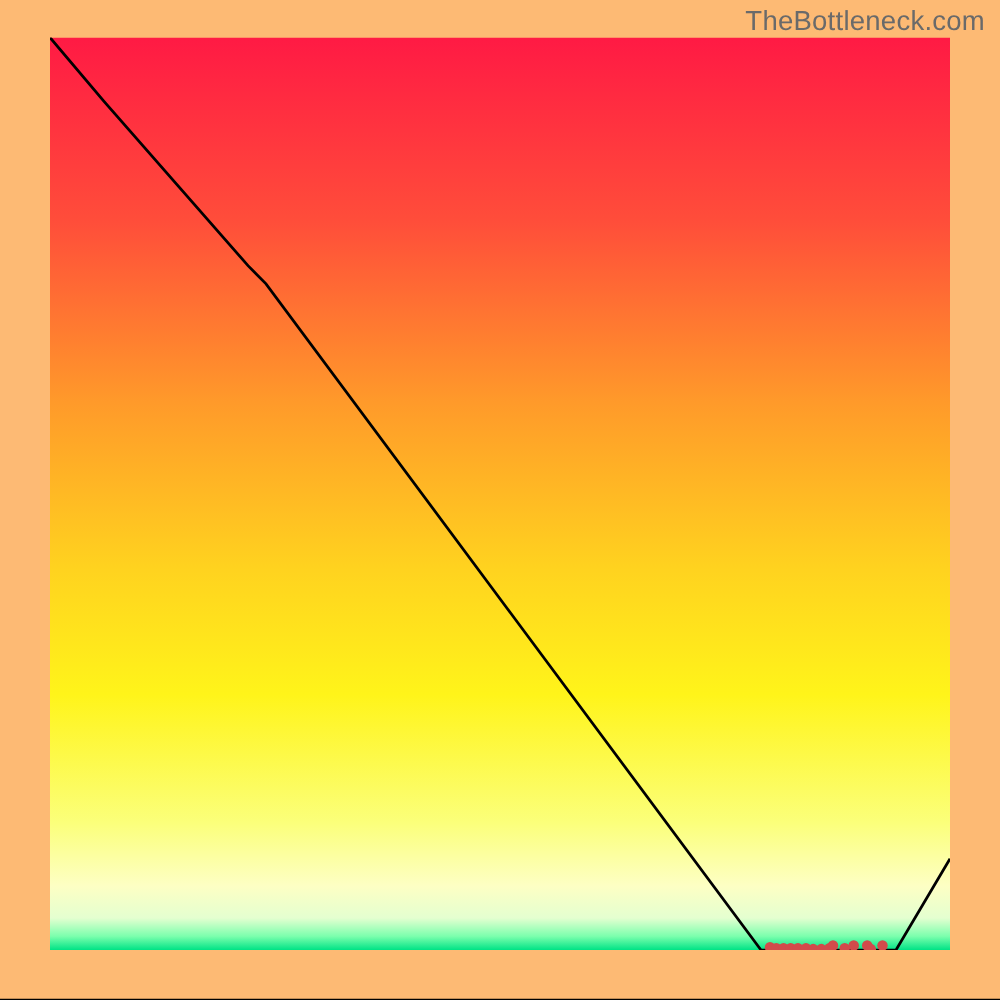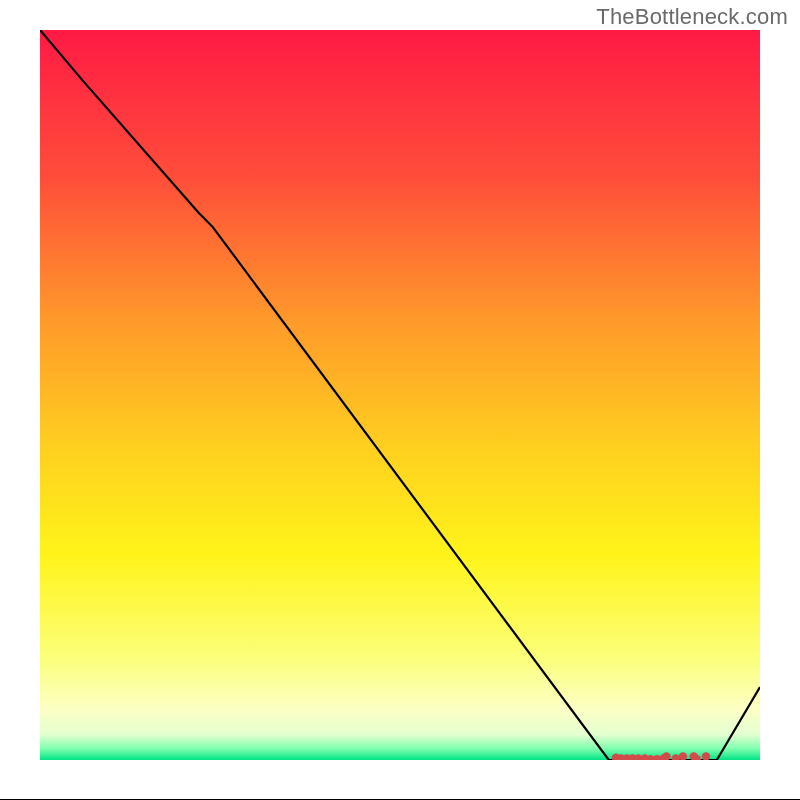--- a/index.html
+++ b/index.html
@@ -8,21 +8,21 @@
     width: 800px;
     height: 800px;
     background: #000;
     overflow: hidden;
     font-family: Arial, Helvetica, sans-serif;
   }
   .frame {
     position: relative;
     width: 800px;
     height: 799px;
-    background: #ffffff;
+    background: #fdba74;
   }
   .watermark {
     position: absolute;
     top: 4px;
     right: 12px;
     color: #6a6a6a;
     font-size: 22px;
     font-weight: 400;
     letter-spacing: 0.2px;
   }

